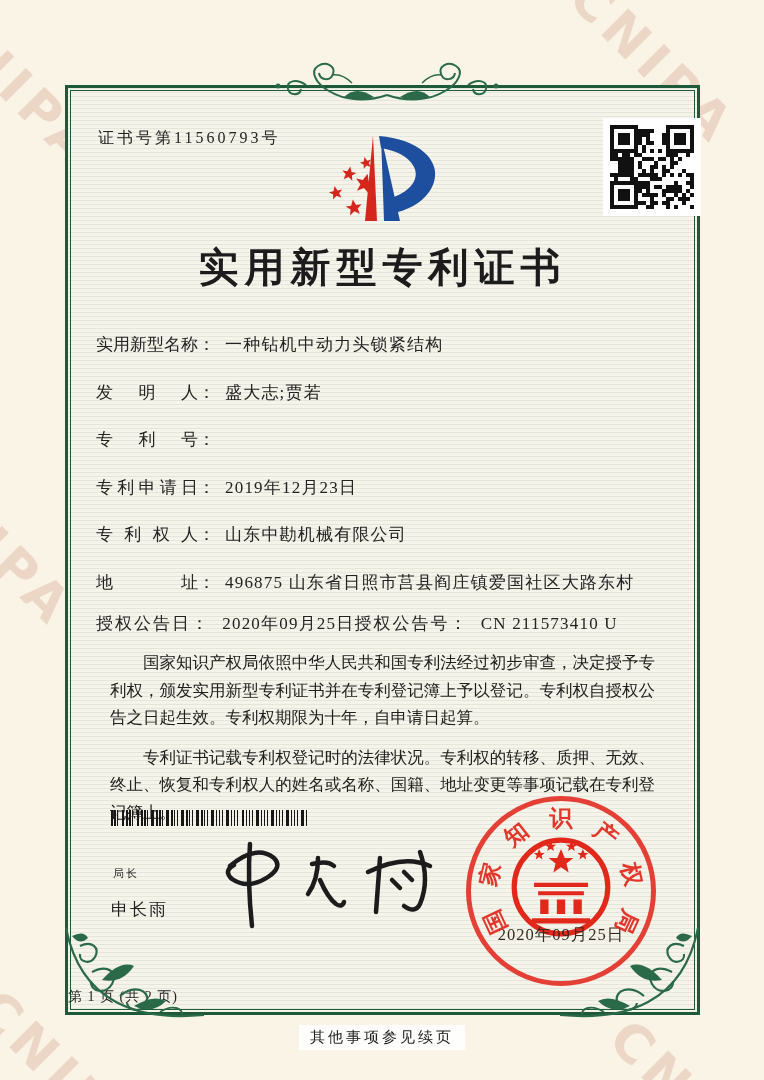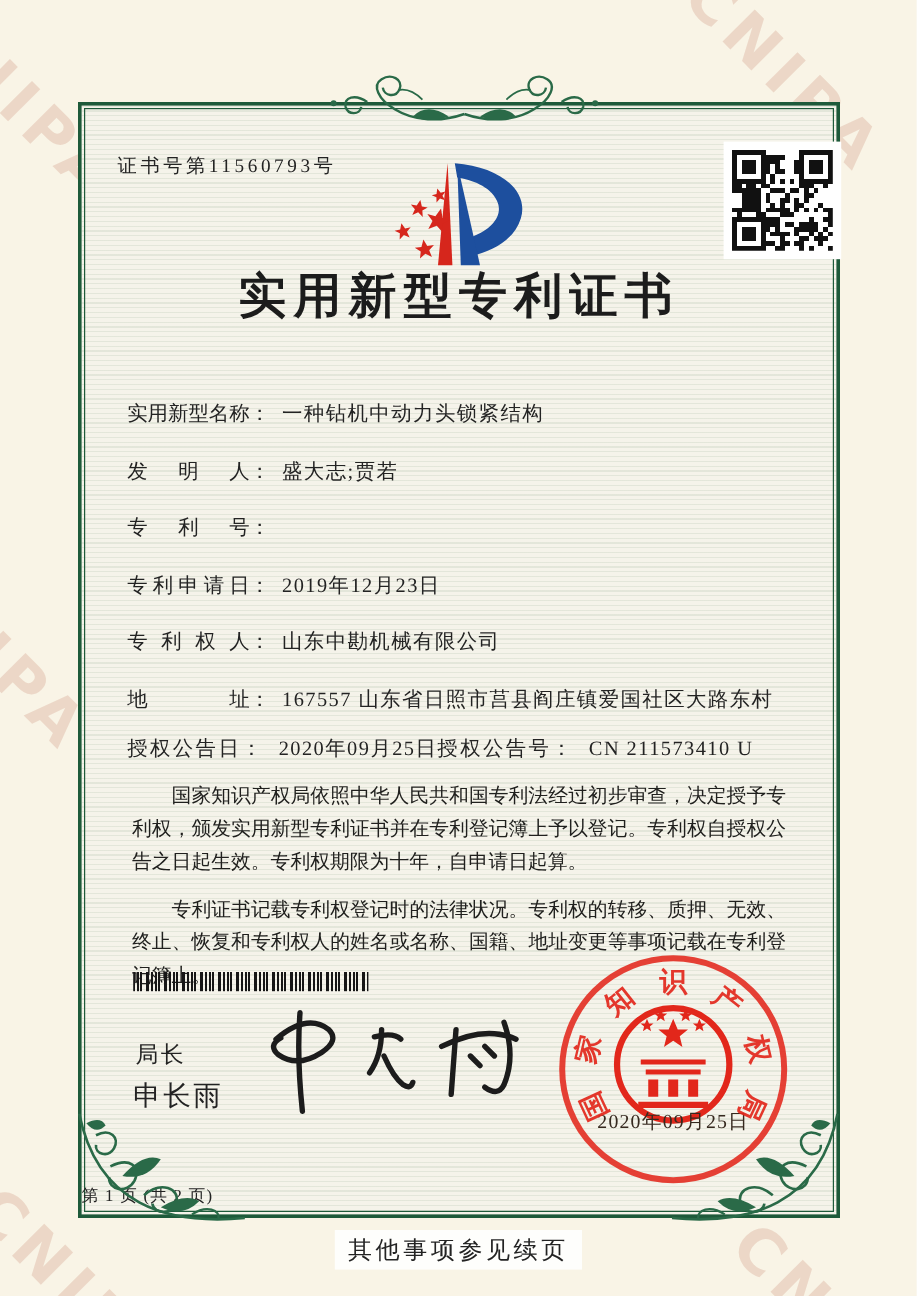--- a/index.html
+++ b/index.html
@@ -25,65 +25,65 @@
 
   
   .orn{position:absolute;pointer-events:none;}
   .orn svg{display:block;width:100%;height:100%;}
 
   
   .certno{position:absolute;left:30px;top:40px;font-size:16px;letter-spacing:3px;}
   .logo{position:absolute;left:255px;top:36px;width:130px;height:108px;}
   .qrbox{position:absolute;left:535px;top:30px;width:98px;height:98px;background:#fff;}
   .qrbox svg{position:absolute;left:7px;top:7px;width:84px;height:84px;}
-  .title{position:absolute;left:0;top:131px;width:100%;text-align:center;
+  .title{position:absolute;left:0;top:152px;width:100%;text-align:center;
          font-size:40px;font-weight:600;letter-spacing:6px;color:#1c1c1c;}
 
   
-  .fields{position:absolute;left:38px;right:28px;top:233px;}
+  .fields{position:absolute;left:28px;right:28px;top:233px;}
   .frow{height:47.5px;display:flex;align-items:center;font-size:17px;}
   .flabel{display:inline-block;width:102px;text-align:justify;text-align-last:justify;}
   .fcolon{margin-right:10px;}
   .fvalue{letter-spacing:1.2px;}
   .authrow{height:34px;display:flex;align-items:center;font-size:17px;text-align:right;}
   .authrow .pair2{}
   .alabel{letter-spacing:2px;}
 
   
   .body{position:absolute;left:30px;right:30px;top:549px;font-size:16.5px;
         line-height:27.5px;text-align:justify;color:#20201e;}
   .body p{margin:12px;text-indent:2em;}
 
   
   .barcode{position:absolute;left:43px;top:722px;width:196px;height:16px;
     background:repeating-linear-gradient(90deg,
       #161616 0 1.5px, rgba(0,0,0,0) 1.5px 3px,
       #161616 3px 4.5px, rgba(0,0,0,0) 4.5px 6px,
       #161616 6px 7px, rgba(0,0,0,0) 7px 10.5px,
       #161616 10.5px 13px, rgba(0,0,0,0) 13px 15px);}
-  .signtitle{position:absolute;left:45px;top:778px;font-size:19px;letter-spacing:2px;
+  .signtitle{position:absolute;left:45px;top:778px;font-size:11px;letter-spacing:2px;
              font-family:"Liberation Sans","DejaVu Sans",sans-serif;}
-  .signname{position:absolute;left:43px;top:810px;font-size:23px;letter-spacing:2px;
+  .signname{position:absolute;left:43px;top:810px;font-size:17px;letter-spacing:2px;
             font-family:Liberation Mono, monospace;}
   .signature{position:absolute;left:140px;top:740px;width:270px;height:108px;}
 
   
   .seal{position:absolute;left:398px;top:708px;width:190px;height:190px;}
   .seal .ring{position:absolute;inset:0;border:5px solid rgba(226,39,27,.88);border-radius:50%;}
   .seal .ringchar{position:absolute;left:50%;top:50%;width:26px;height:26px;margin:-13px 0 0 -13px;
       color:rgba(226,39,27,.92);font-size:23px;font-weight:700;text-align:center;line-height:26px;}
   .seal .emblem{position:absolute;left:50%;top:50%;width:104px;height:104px;margin:-56px 0 0 -52px;}
   .sealdate{position:absolute;left:0;top:128px;width:100%;text-align:center;
             font-size:16.5px;color:#36291f;letter-spacing:1px;}
 
   
   .pagenum{position:absolute;left:0;top:900px;width:100%;text-align:left;font-size:14px;letter-spacing:1px;}
   .footnote{position:absolute;left:0;top:1025px;width:100%;text-align:center;}
   .footnote span{display:inline-block;background:rgba(255,255,255,.85);
-                 padding:3px 11px;font-size:20px;letter-spacing:3px;font-family:Liberation Mono, monospace;}
+                 padding:3px 11px;font-size:15px;letter-spacing:3px;font-family:Liberation Mono, monospace;}
 </style>
 </head>
 <body>
 
 <div class="page">
 
   <div class="wm pink" style="left:-38px;top:-10px;">CNIPA</div>
   <div class="wm pink" style="left:600px;top:-34px;">CNIPA</div>
   <div class="wm pink" style="left:270px;top:148px;opacity:.55;">CNIPA</div>
   <div class="wm tan" style="left:440px;top:298px;">CNIPA</div>
@@ -295,21 +295,21 @@
         <span class="fvalue">2019年12月23日</span>
       </div>
       <div class="frow">
         <span class="flabel">专利权人</span>
             <span class="fcolon">：</span>
         <span class="fvalue">山东中勘机械有限公司</span>
       </div>
       <div class="frow">
         <span class="flabel">地址</span>
             <span class="fcolon">：</span>
-        <span class="fvalue">167557 山东省日照市莒县阎庄镇爱国社区大路东村</span>
+        <span class="fvalue">496875 山东省日照市莒县阎庄镇爱国社区大路东村</span>
       </div>
       <div class="authrow">
         <span class="pair1">
           <span class="alabel">授权公告日</span><span class="fcolon">：</span>
           <span class="fvalue">2020年09月25日</span>
         </span>
         <span class="pair2">
           <span class="alabel">授权公告号</span><span class="fcolon">：</span>
           <span class="fvalue">CN 211573410 U</span>
         </span>

